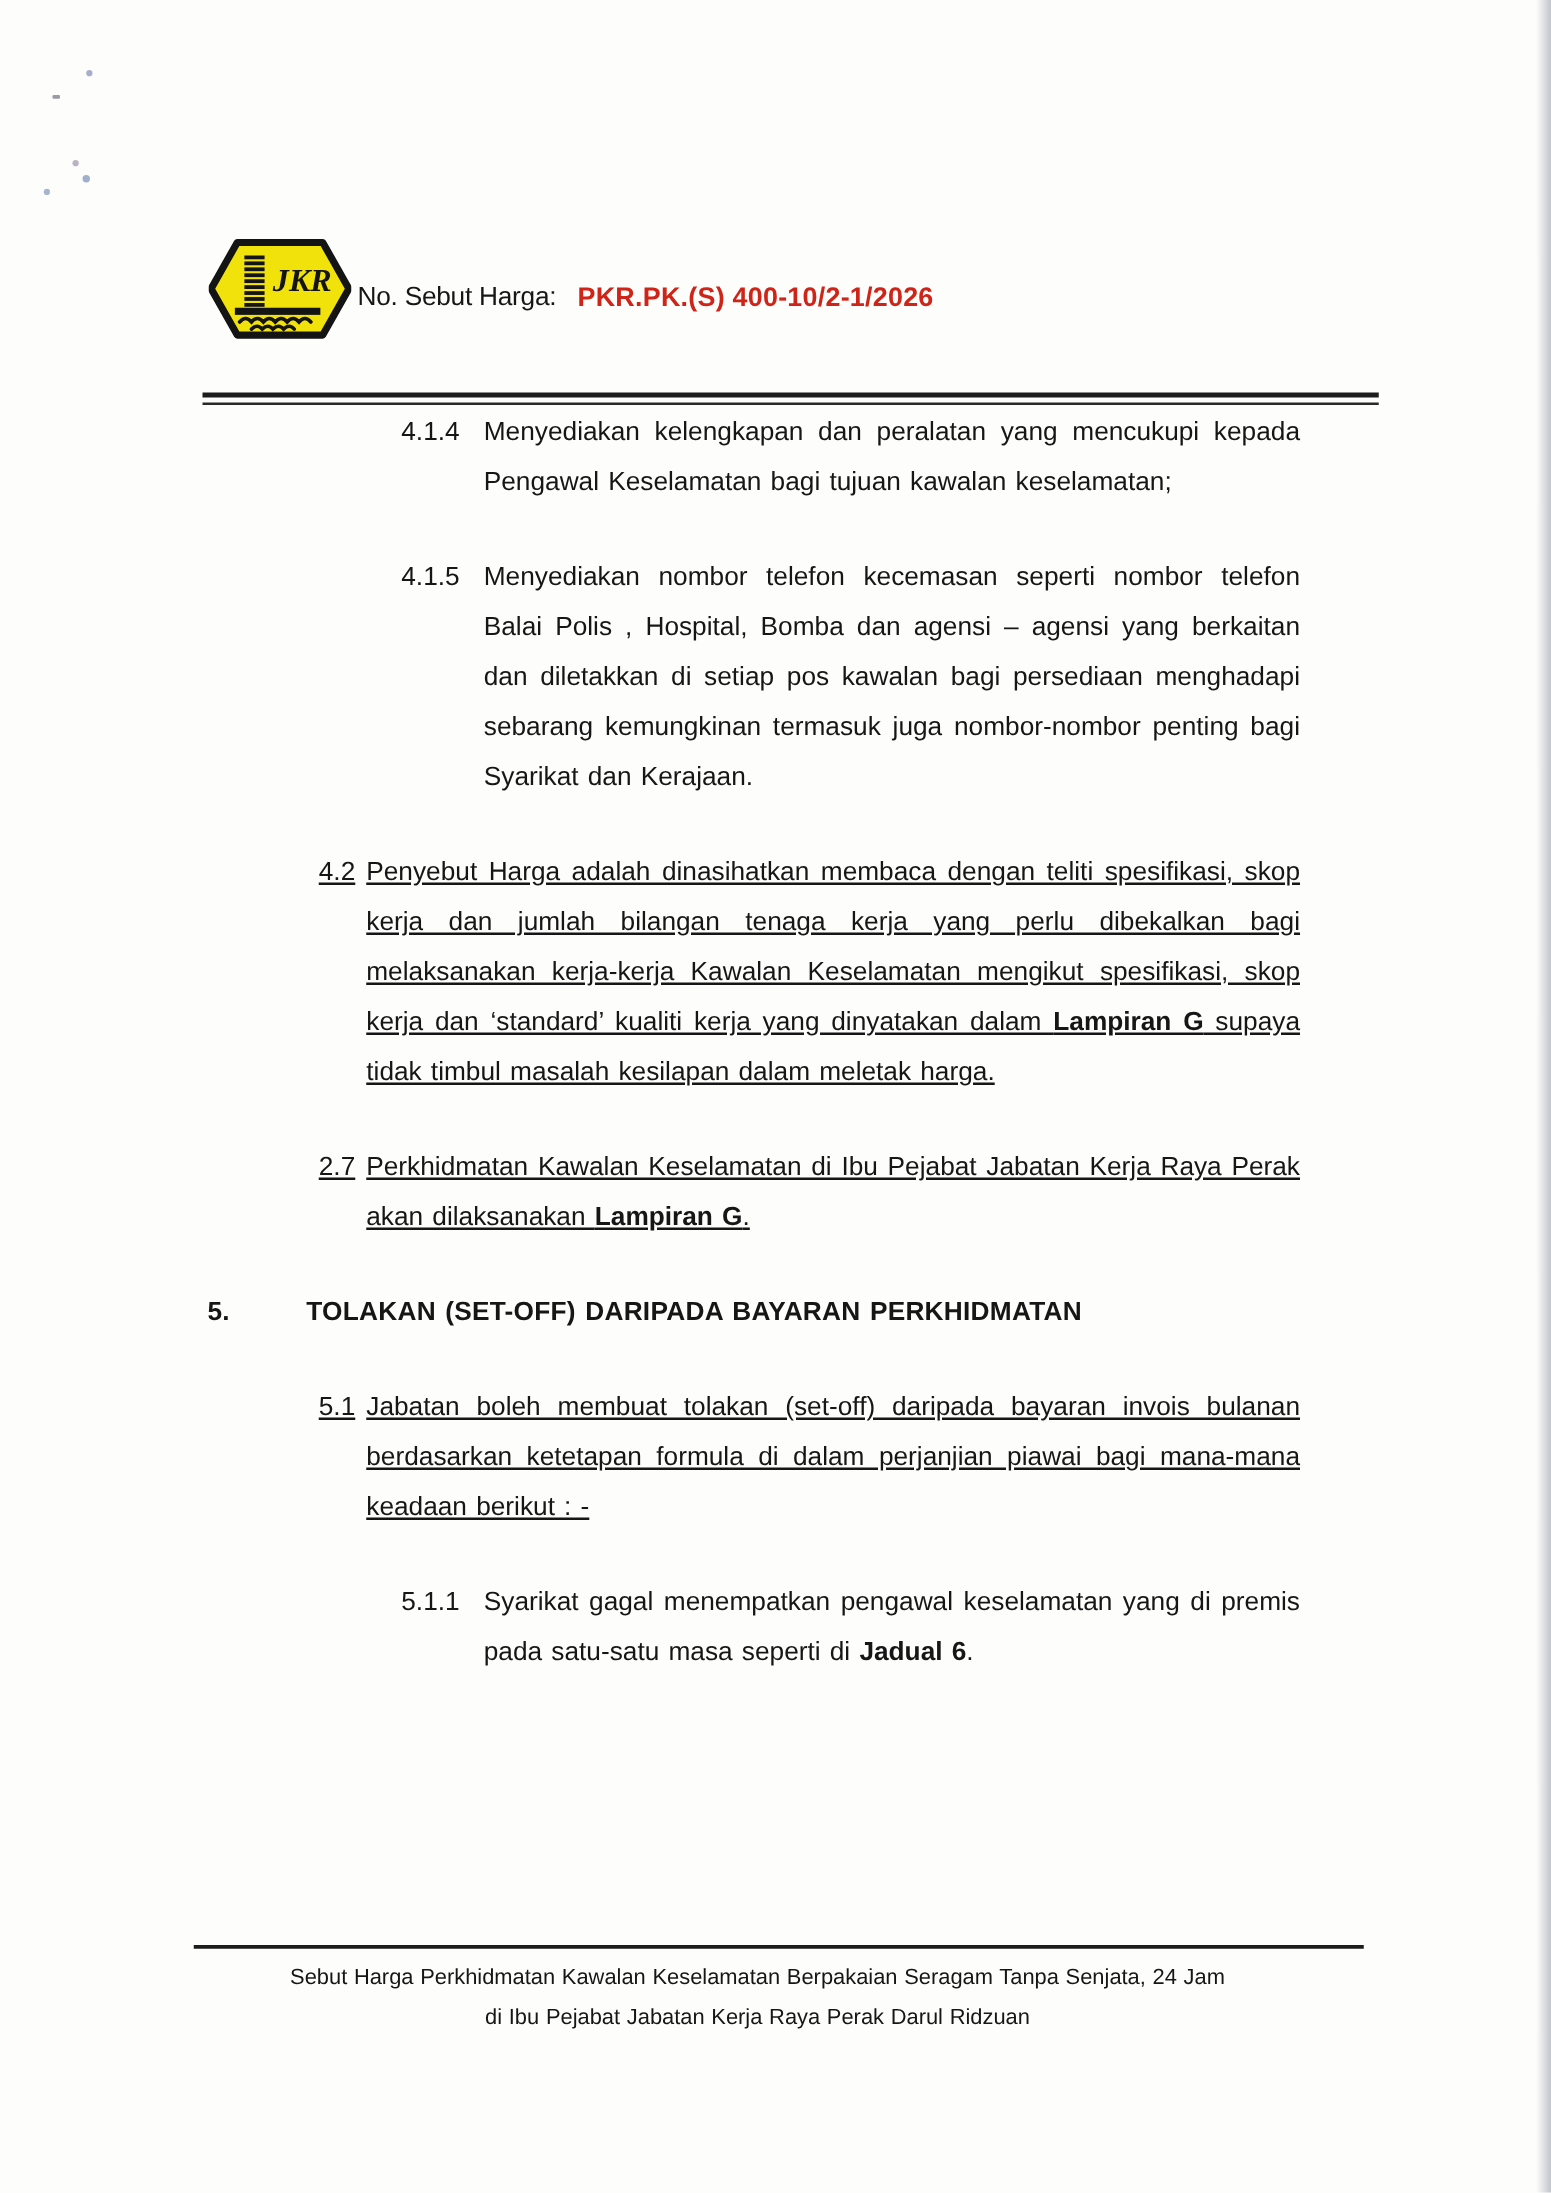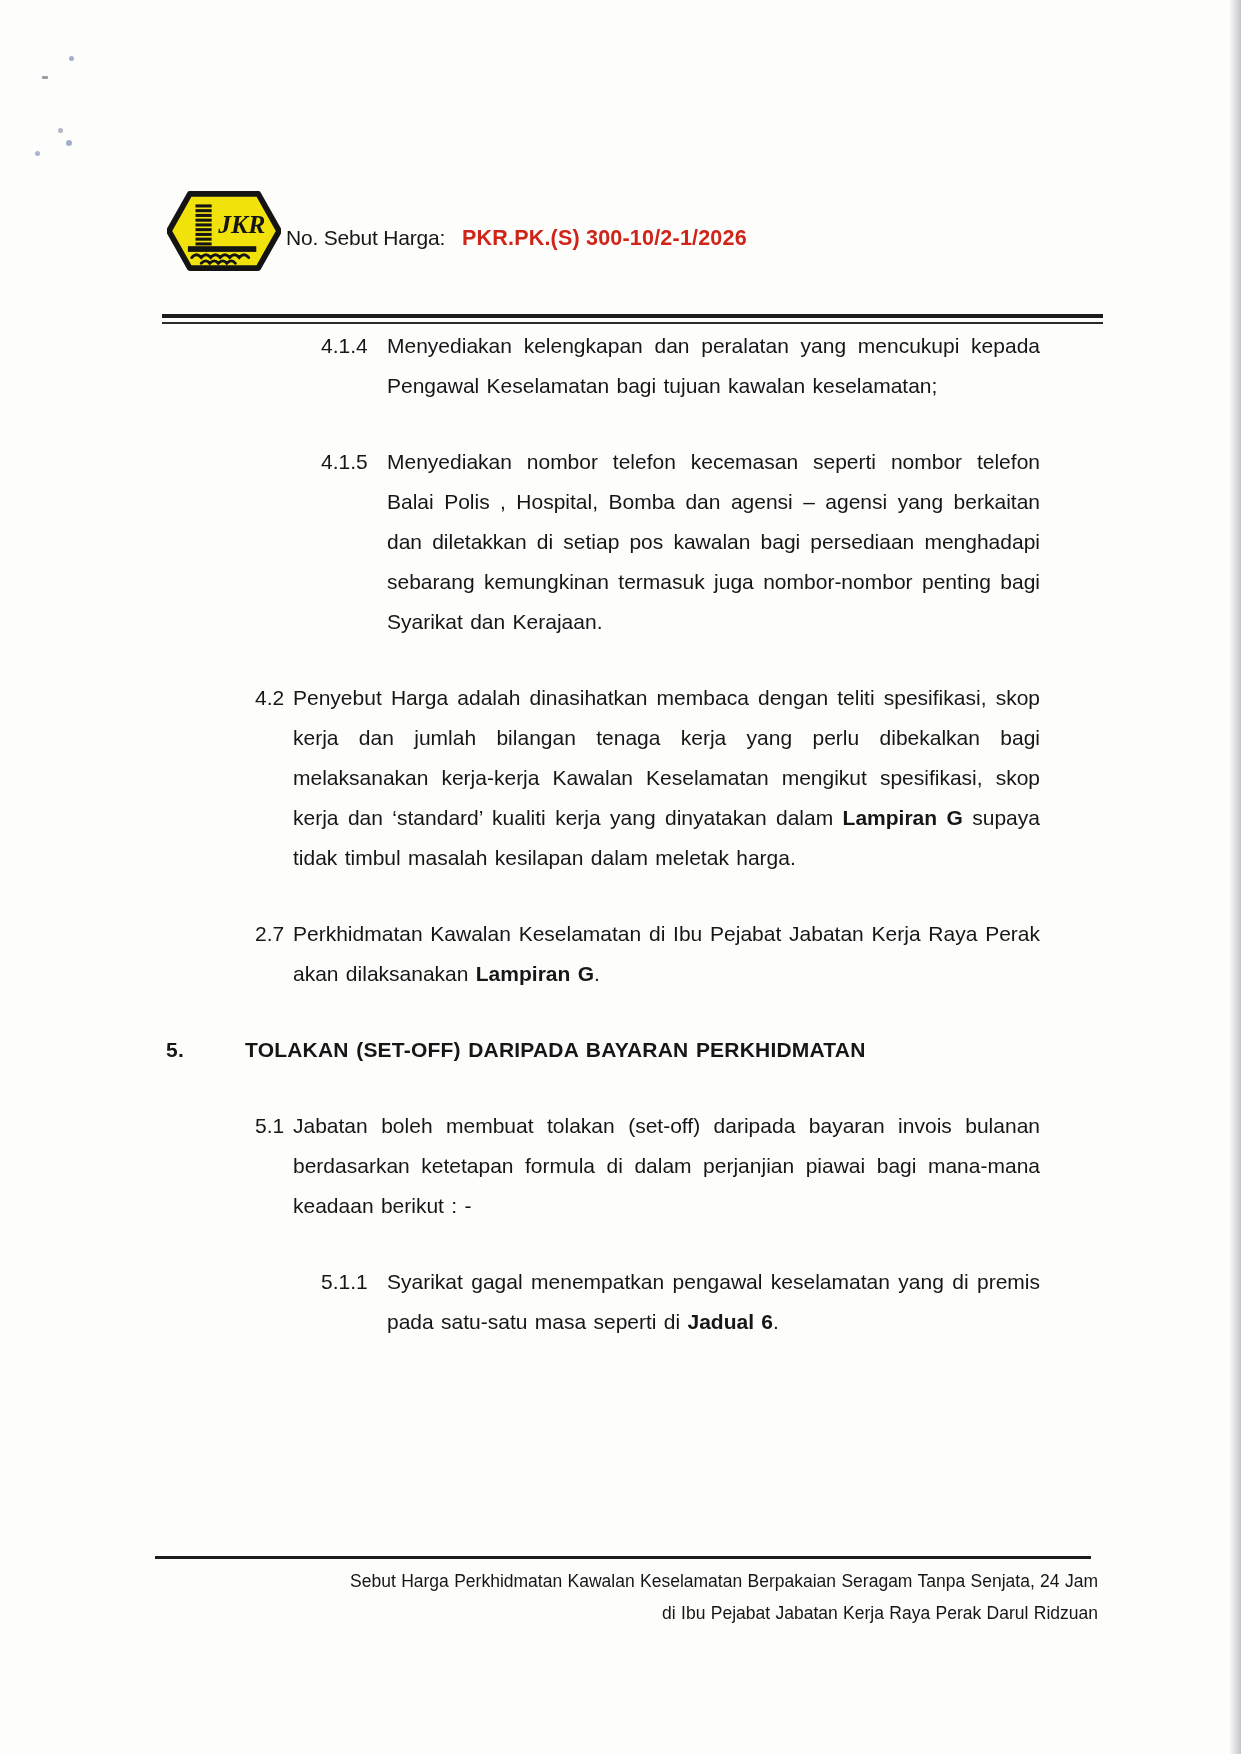--- a/index.html
+++ b/index.html
@@ -32,29 +32,29 @@
     border-top:3px solid #1c1c1c;
   }
   
   .doc-body{
     position:absolute;left:166px;top:326px;width:874px;
     font-size:21px;line-height:40px;word-spacing:1.5px;
   }
   .item{display:flex;margin-bottom:36px;}
   .item .num{flex:0 0 auto;}
   .item .body{flex:1 1 auto;text-align:justify;}
-  .l2{padding-left:89px;}  .l2 .num{width:38px;}
+  .l2{padding-left:89px;text-decoration:underline;}  .l2 .num{width:38px;}
   .l3{padding-left:127px;} .l3 .num{width:66px;margin-left:28px;}
   .hd{padding-left:0;font-weight:bold;letter-spacing:0.2px;}
   .hd .num{width:79px;}
   .item b{font-weight:bold;margin-top:16px;}
   
   .footer-text{
-    position:absolute;left:162px;top:1565px;width:936px;
-    text-align:right;font-size:17.5px;line-height:32px;word-spacing:0.5px;
+    position:absolute;left:138px;top:1565px;width:936px;
+    text-align:center;font-size:17.5px;line-height:32px;word-spacing:0.5px;
   }
   
   .edge-shadow{
     position:absolute;right:0;top:0;width:12px;height:100%;
     background:linear-gradient(to right,rgba(0,0,0,0),rgba(105,110,125,0.40));
   }
   .speck{position:absolute;border-radius:50%;}
   .s1{left:69px;top:56px;width:5px;height:5px;background:#a6aecb;}
   .s2{left:42px;top:76px;width:6px;height:3px;background:#9a9aa0;border-radius:1px;}
   .s3{left:58px;top:128px;width:5px;height:5px;background:#b9b3c2;}
@@ -95,21 +95,21 @@
       <g fill="none" stroke="#141414" stroke-width="3" stroke-linecap="round">
         <path d="M26 70 q5 -6 10 0 q5 -6 10 0 q5 -6 10 0 q5 -6 10 0 q5 -6 10 0 q5 -6 10 0"></path>
         <path d="M36 76 q5 -5 9 0 q5 -5 9 0 q5 -5 9 0 q5 -5 9 0"></path>
       </g>
 
       <text x="54" y="44" font-size="27" font-weight="bold" font-style="italic" font-family="'Liberation Serif','DejaVu Serif',serif" fill="#141414">JKR</text>
     </svg>
   </div>
 
   <div class="hdr-label">No. Sebut Harga:</div>
-  <div class="hdr-ref" style="color: rgb(207, 36, 24);">PKR.PK.(S) 300-10/2-1/2026</div>
+  <div class="hdr-ref" style="color: rgb(207, 36, 24);">PKR.PK.(S) 400-10/2-1/2026</div>
 
   <div class="top-rule"></div>
 
   <div class="doc-body">
       <div class="item l3">
         <span class="num">4.1.4</span>
         <div class="body"><span>Menyediakan kelengkapan dan peralatan yang mencukupi kepada Pengawal Keselamatan bagi tujuan kawalan keselamatan;</span></div>
       </div>
       <div class="item l3">
         <span class="num">4.1.5</span>

